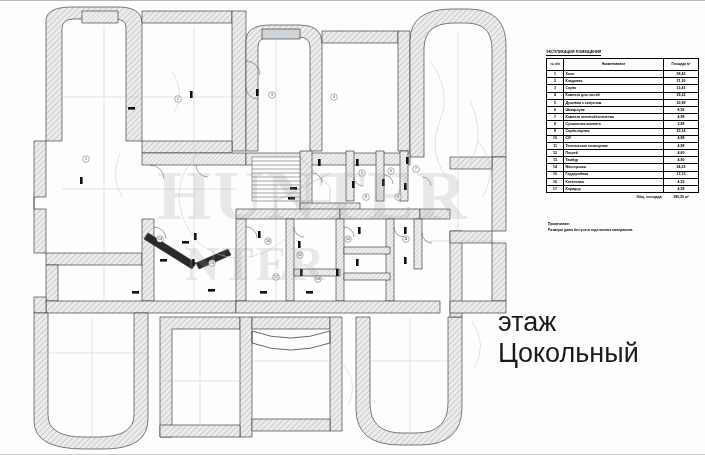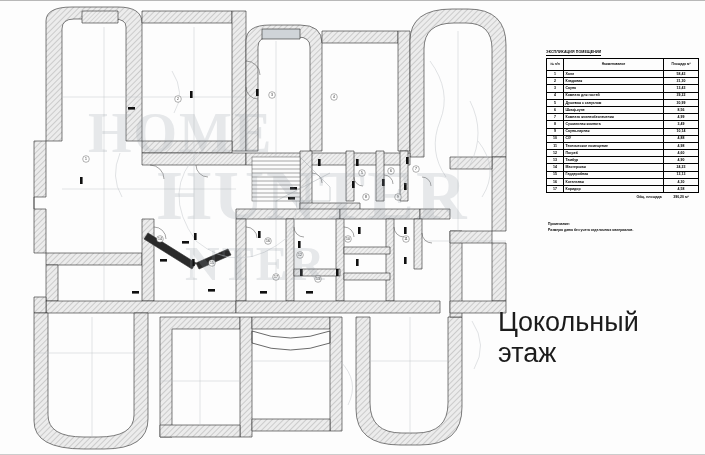--- a/index.html
+++ b/index.html
@@ -69,21 +69,20 @@
   #notes { position: absolute; left: 548px; top: 221px; width: 150px; z-index: 8; }
   #notes div { font-size: 3.4px; line-height: 5px; font-weight: bold; color: #000; }
   #note-head { margin-bottom: .5px; }
 </style>
 </head>
 <body>
 
 <div id="sheet">
 
   <div id="watermark">
-    <div class="wm-text" id="wm1">HOME</div>
     <div class="wm-text" id="wm2">HUNTER</div>
     <div class="wm-text" id="wm3">NTER</div>
   </div>
 
   <svg id="plan" viewBox="0 0 540 455">
     <defs>
       <pattern id="hatch" width="4" height="4" patternTransform="rotate(45)" patternUnits="userSpaceOnUse">
         <rect width="4" height="4" fill="#ececec"></rect>
         <line x1="0" y1="0" x2="0" y2="4" stroke="#8d8d8d" stroke-width="0.7"></line>
       </pattern>
@@ -338,22 +337,22 @@
           <text x="268" y="241.3">16</text>
         </g>
       <g>
           <circle cx="276" cy="276" r="3.3" fill="#fff" stroke="#3a3a3a" stroke-width="0.4"></circle>
           <text x="276" y="277.3">17</text>
         </g>
     </g>
   </svg>
 
   <div id="plan-title">
+    <div>этаж</div>
     <div>Цокольный</div>
-    <div>этаж</div>
   </div>
 
   <div id="schedule">
     <div id="sch-title">ЭКСПЛИКАЦИЯ ПОМЕЩЕНИЙ</div>
     <table class="sch">
       <colgroup>
           <col class="c-num">
           <col class="c-name">
           <col class="c-area">
         </colgroup>

